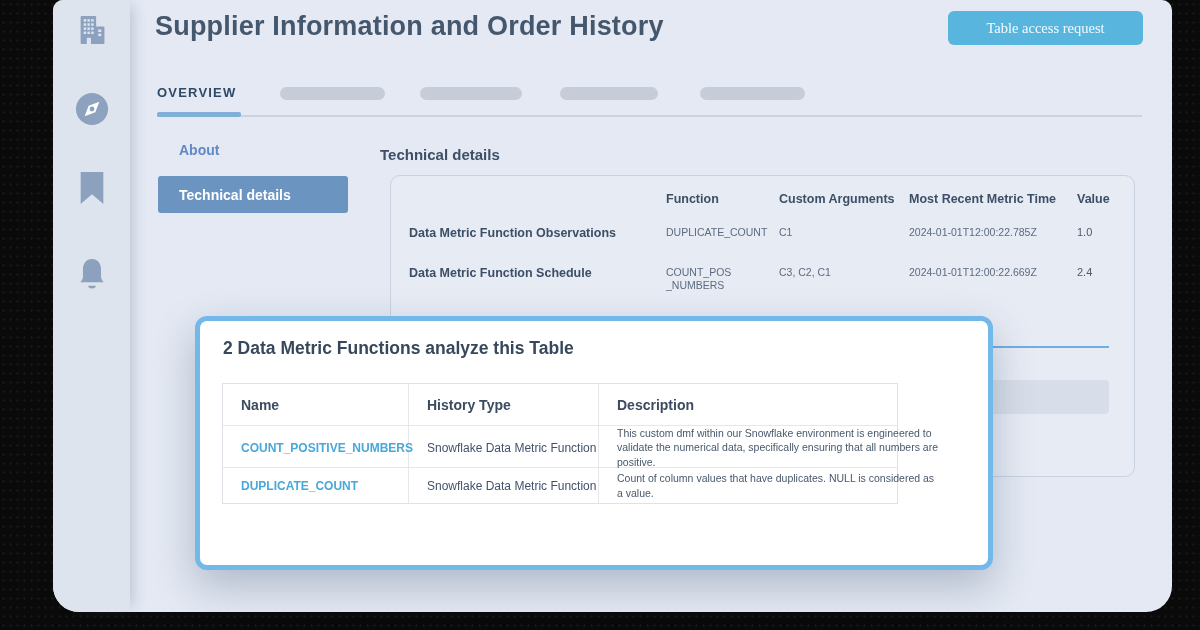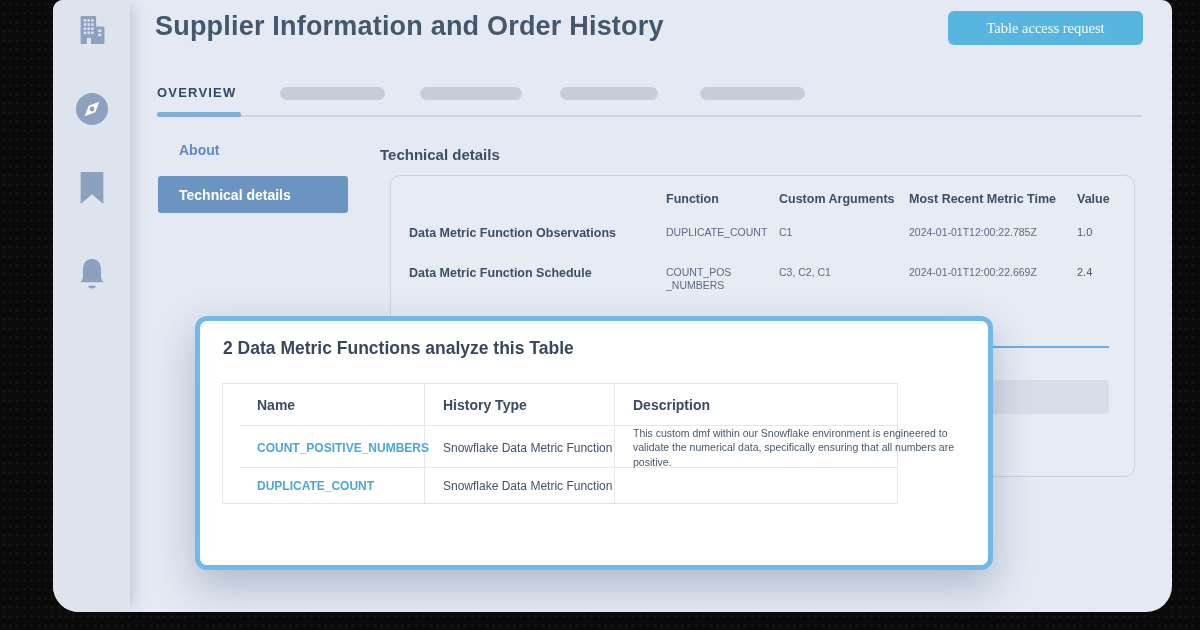--- a/index.html
+++ b/index.html
@@ -91,21 +91,21 @@
     position:absolute; left:195px; top:316px; width:798px; height:254px;
     background:#ffffff; border:5px solid #72b9ea; border-radius:12px;
     box-shadow:0 16px 40px rgba(35,60,95,0.28);
   }
   .modal-title {
     position:absolute; left:23px; top:17px;
     font-size:17.5px; font-weight:700; color:#37485c;
   }
   .mtable {
     position:absolute; left:22px; top:62px; width:676px;
-    border:1px solid #dfe2e8; background:#fff;padding-left:16px;
+    border:1px solid #dfe2e8; background:#fff;
   }
   .mrow { display:grid; grid-template-columns:186px 190px 357px; }
   .mrow + .mrow { border-top:1px solid #e5e7ec; }
   .mcell { padding-left:18px; display:flex; align-items:center; }
   .mcell.c1, .mcell.c2 { border-right:1px solid #e5e7ec; }
   .mhead { height:41px; }
   .mhead .mcell { font-size:14px; font-weight:700; color:#3b4b60; }
   .mr1 { height:42px; }
   .mr2 { height:36px; }
   .mlink { font-size:12px; font-weight:700; color:#49a8da; cursor:pointer; }
@@ -220,16 +220,17 @@
         <div class="mcell">Description</div>
       </div>
       <div class="mrow mr1">
         <div class="mcell c1 mlink">COUNT_POSITIVE_NUMBERS</div>
         <div class="mcell c2 mtype">Snowflake Data Metric Function</div>
         <div class="mcell mdesc">This custom dmf within our Snowflake environment is engineered to validate the numerical data, specifically ensuring that all numbers are positive.</div>
       </div>
       <div class="mrow mr2">
         <div class="mcell c1 mlink">DUPLICATE_COUNT</div>
         <div class="mcell c2 mtype">Snowflake Data Metric Function</div>
+        <div class="mcell mdesc">Count of column values that have duplicates. NULL is considered as a value.</div>
       </div>
     </div>
   </div>
 </div>
 
 </body></html>

